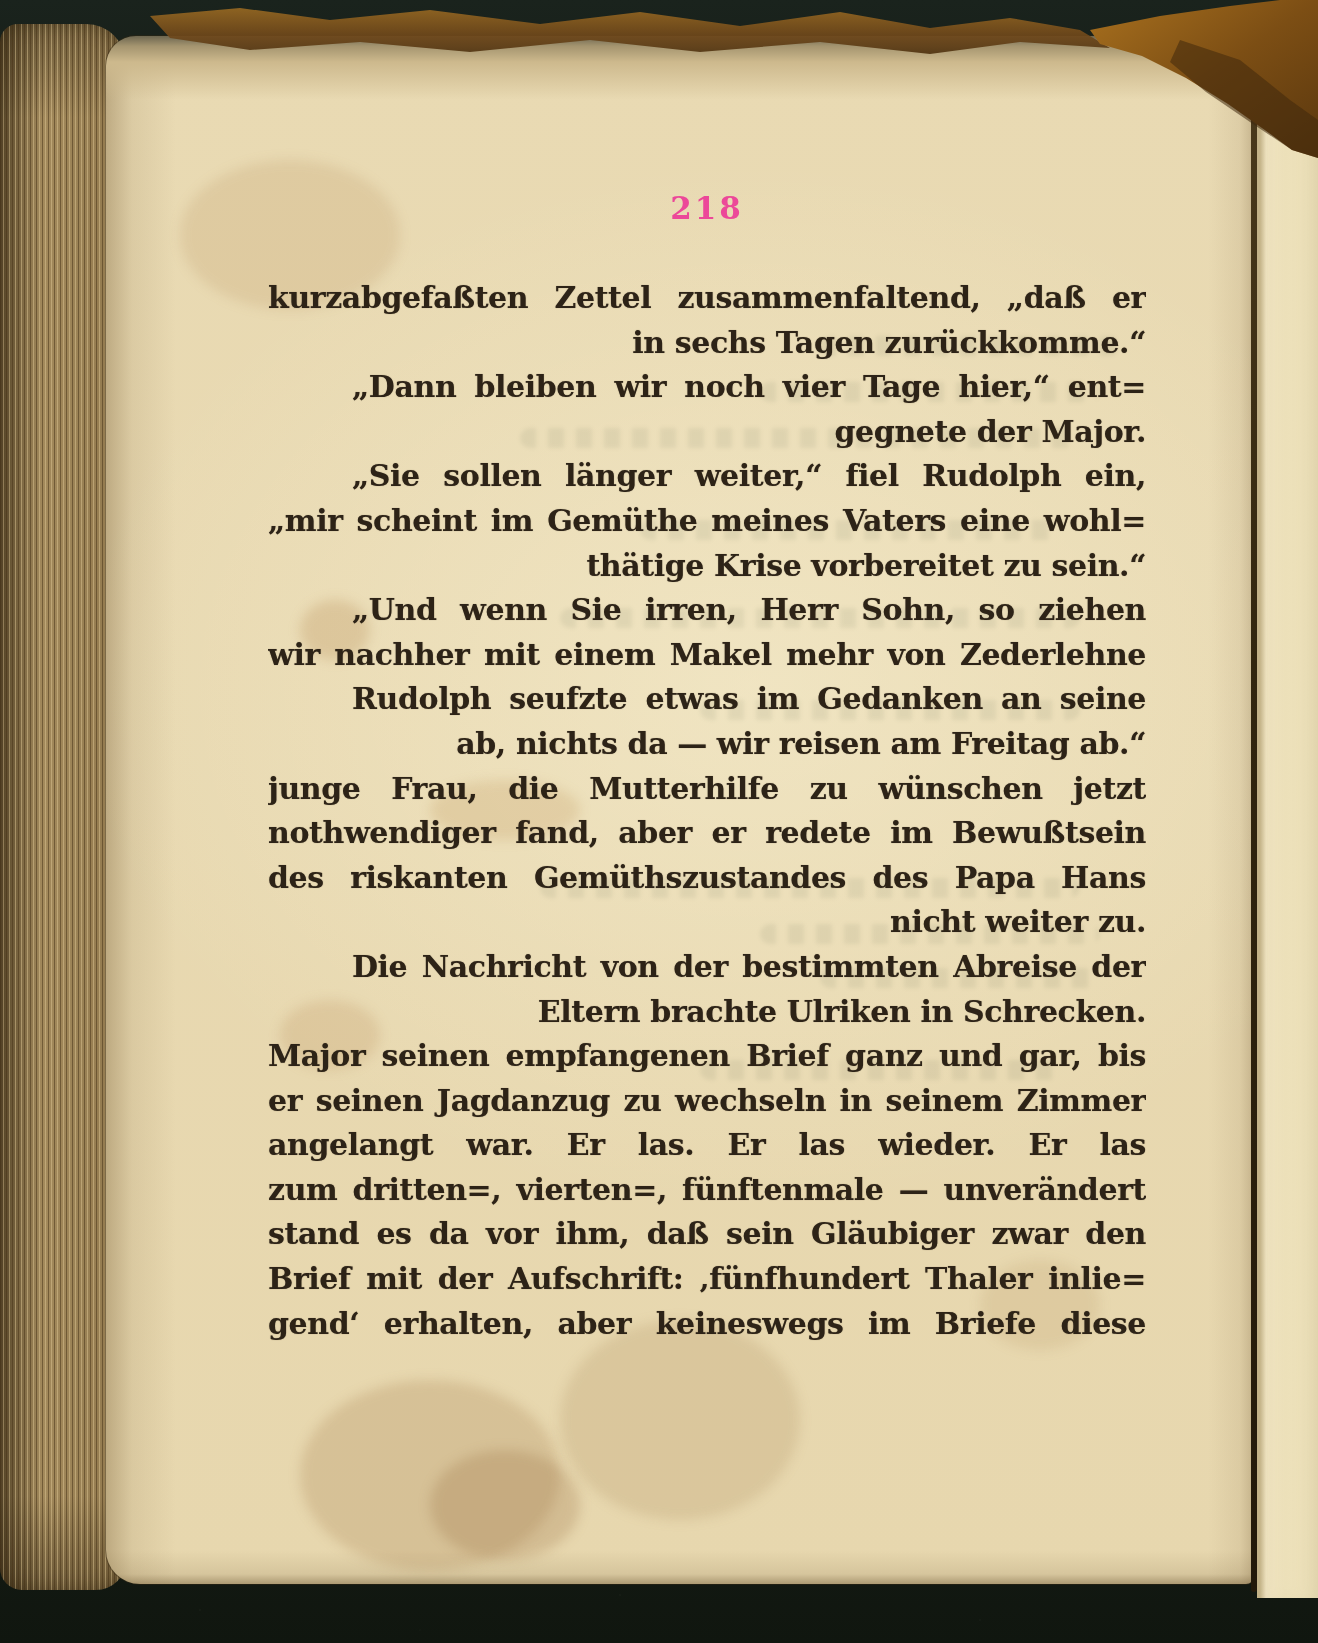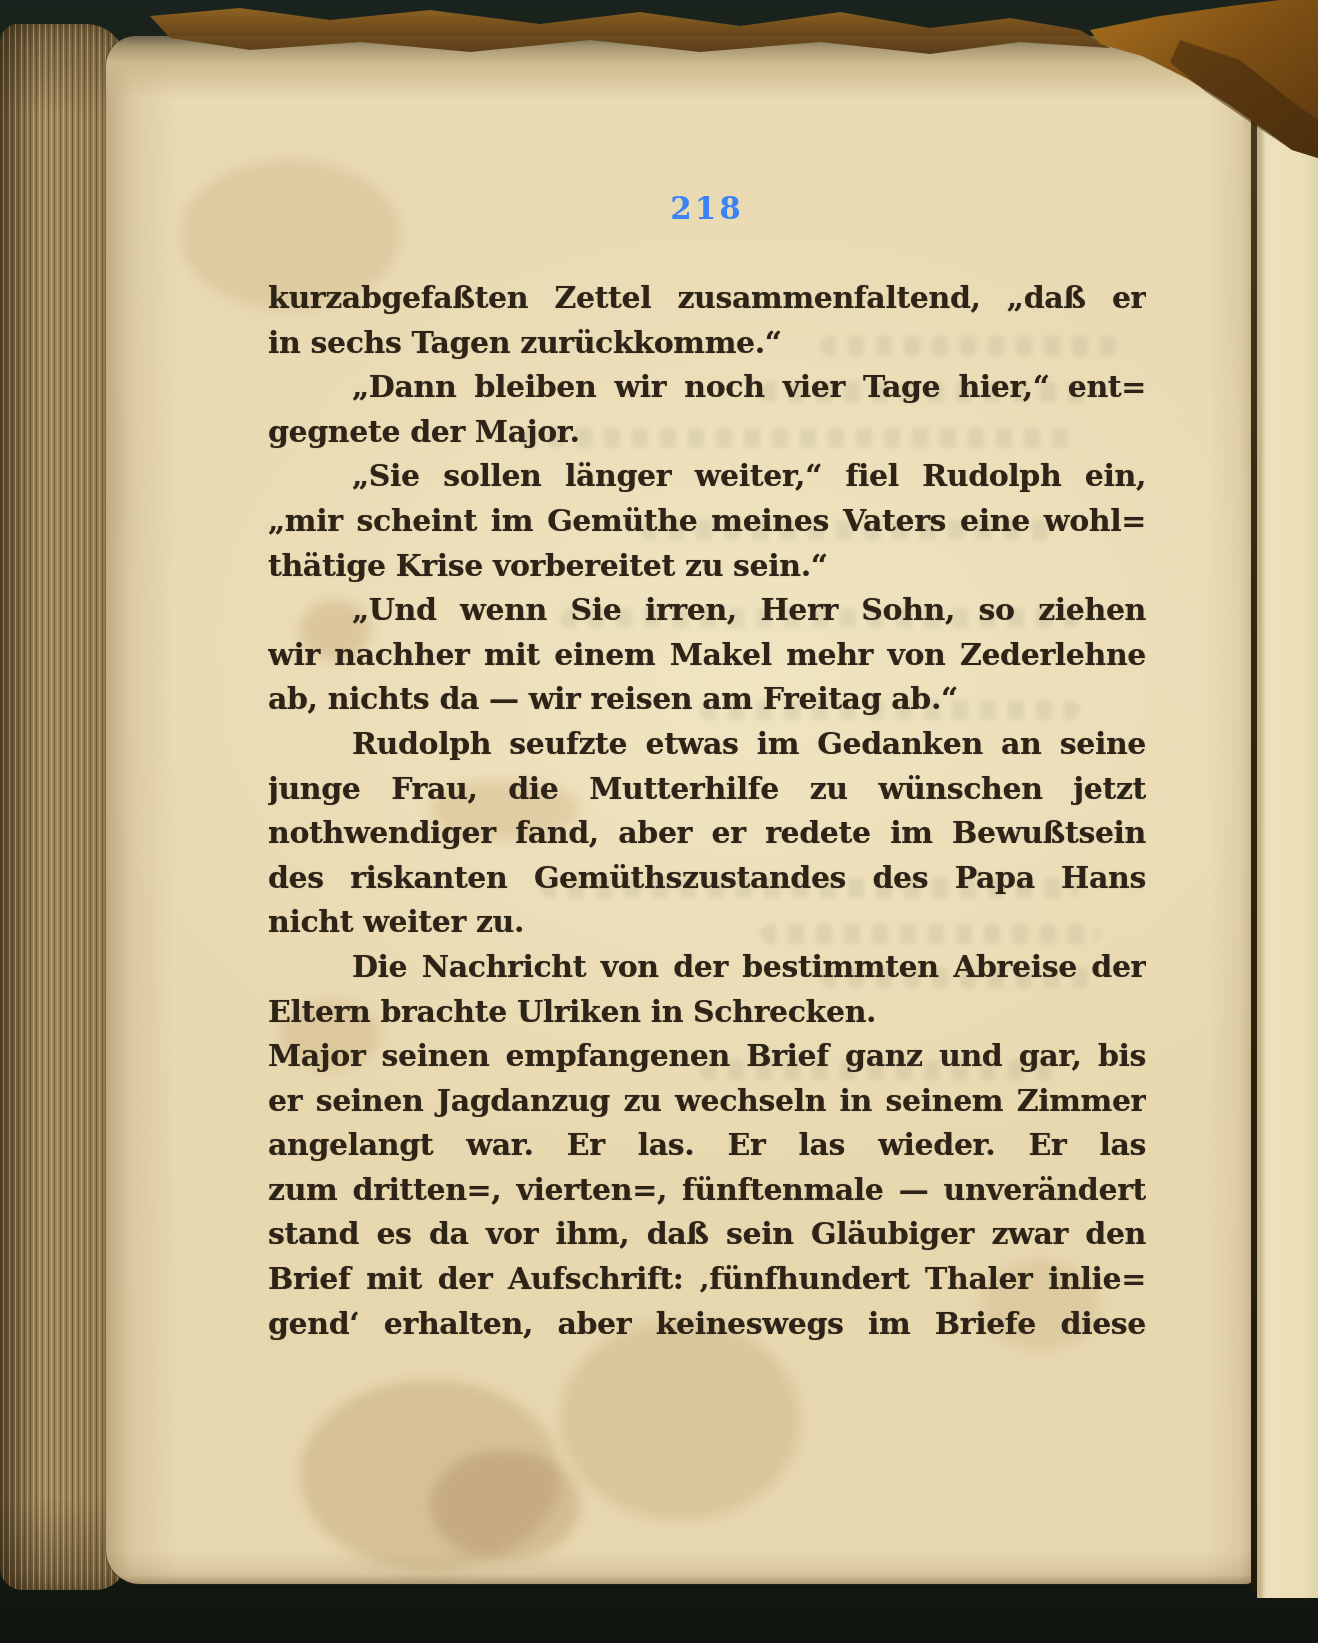--- a/index.html
+++ b/index.html
@@ -68,27 +68,28 @@
   }
   
   .stain{position:absolute;border-radius:50%;filter:blur(6px);}
   
   .text-block{
     position:absolute;left:268px;top:276px;width:878px;
     color:#2d2317;
   }
   .page-number{
     position:absolute;left:268px;top:190px;width:878px;
-    text-align:center;font-size:31px;font-weight:bold;letter-spacing:3px;color:#3b82f6;
+    text-align:center;font-size:31px;font-weight:bold;letter-spacing:3px;color:#ec4899;
   }
   .ln{
     height:44.6px;line-height:44.6px;overflow:hidden;
     font-size:30px;font-weight:bold;letter-spacing:-0.4px;
     text-shadow:0 0 1px rgba(48,36,22,.45);
     white-space:nowrap;
+    text-align:right;
   }
   .ln.j{
     white-space:normal;
     text-align:justify;text-align-last:justify;
   }
   .ln.ind{padding-left:84px;}
 </style>
 </head>
 <body>
 
@@ -144,22 +145,22 @@
 <div class="text-block">
   <div class="ln j">kurzabgefaßten Zettel zusammenfaltend, „daß er erst</div>
   <div class="ln">in sechs Tagen zurückkomme.“</div>
   <div class="ln j ind">„Dann bleiben wir noch vier Tage hier,“ ent=</div>
   <div class="ln">gegnete der Major.</div>
   <div class="ln j ind">„Sie sollen länger weiter,“ fiel Rudolph ein,</div>
   <div class="ln j">„mir scheint im Gemüthe meines Vaters eine wohl=</div>
   <div class="ln">thätige Krise vorbereitet zu sein.“</div>
   <div class="ln j ind">„Und wenn Sie irren, Herr Sohn, so ziehen</div>
   <div class="ln j">wir nachher mit einem Makel mehr von Zederlehne</div>
+  <div class="ln j ind">Rudolph seufzte etwas im Gedanken an seine</div>
   <div class="ln">ab, nichts da — wir reisen am Freitag ab.“</div>
-  <div class="ln j ind">Rudolph seufzte etwas im Gedanken an seine</div>
   <div class="ln j">junge Frau, die Mutterhilfe zu wünschen jetzt täglich</div>
   <div class="ln j">nothwendiger fand, aber er redete im Bewußtsein</div>
   <div class="ln j">des riskanten Gemüthszustandes des Papa Hans</div>
   <div class="ln">nicht weiter zu.</div>
   <div class="ln j ind">Die Nachricht von der bestimmten Abreise der</div>
   <div class="ln">Eltern brachte Ulriken in Schrecken.</div>
   <div class="ln j">Major seinen empfangenen Brief ganz und gar, bis</div>
   <div class="ln j">er seinen Jagdanzug zu wechseln in seinem Zimmer</div>
   <div class="ln j">angelangt war.  Er las.  Er las wieder.  Er las</div>
   <div class="ln j">zum dritten=, vierten=, fünftenmale — unverändert</div>

